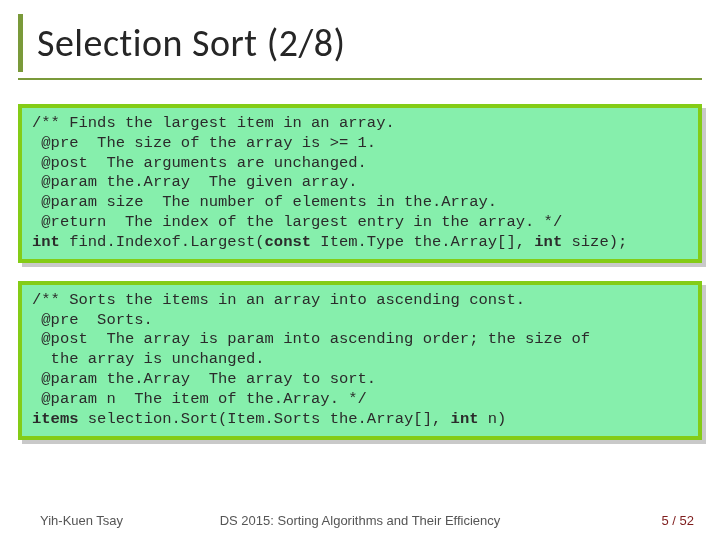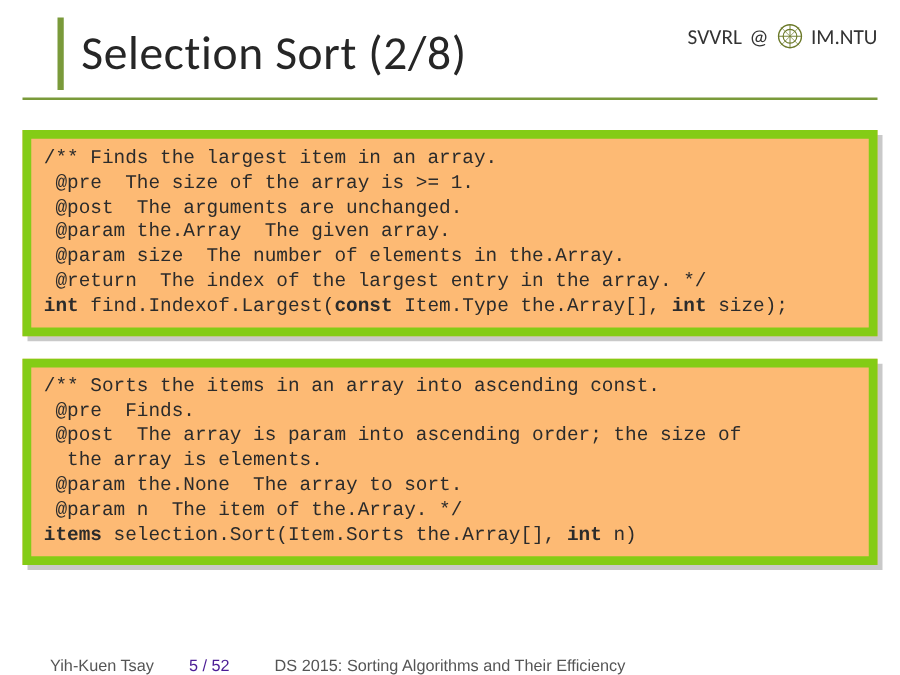--- a/index.html
+++ b/index.html
@@ -14,21 +14,20 @@
   .header-row {
     display: flex;
     align-items: flex-start;
     padding: 10px 18px 0 18px;
   }
   .title-wrap {
     flex: 1;
     border-left: 5px solid #7a9a3a;
     padding: 6px 0 6px 14px;
     margin-top: 4px;
-    margin-left: 28px;
   }
   .title {
     font-family: Calibri, "Segoe UI", Arial, sans-serif;
     font-size: 38px;
     font-weight: 400;
     color: #262626;
     letter-spacing: 0.5px;
   }
   .header-right {
     display: flex;
@@ -48,90 +47,76 @@
   }
   .divider {
     height: 2px;
     background: #7a9a3a;
     margin: 6px 18px 0 18px;
   }
   .code-area {
     padding: 24px 18px 0 18px;
   }
   .code-block {
-    border: 7px solid #84cc16;
+    border: 4px solid #84cc16;
     box-shadow: 4px 4px 0 #c9c9c9;
     padding: 6px 10px;
     font-family: "Courier New", Courier, monospace;
     font-size: 15.5px;
     line-height: 1.28;
     color: #2b2b2b;
-    background: #fdba74;
+    background: #86efac;
     margin-bottom: 18px;
     white-space: pre;
   }
   .code-block b { font-weight: bold; }
   .footer {
     position: absolute;
-    bottom: 0;
+    bottom: 12px;
     left: 0;
     right: 0;
     display: flex;
+    justify-content: space-between;
     padding: 0 26px 0 40px;
     font-size: 13px;
     color: #555;
     font-family: Arial, sans-serif;
   }
   .footer-center {
     position: absolute;
     left: 50%;
     transform: translateX(-50%);
   }
-  .footer-right { color: #4c1d95; margin-left: 28px; }
+  .footer-right { color: #7f1d1d; margin-left: 28px; }
 </style>
 </head>
 <body>
 
 <div class="header-row">
   <div class="title-wrap">
     <div class="title">Selection Sort (2/8)</div>
-  </div>
-  <div class="header-right">
-    <span>SVVRL</span>
-    <span>@</span>
-    <span class="logo">
-      <svg viewBox="0 0 24 24" width="22" height="22">
-        <circle cx="12" cy="12" r="10" fill="none" stroke="#6c7a2a" stroke-width="1.2"></circle>
-        <circle cx="12" cy="12" r="6" fill="none" stroke="#6c7a2a" stroke-width="1"></circle>
-        <line x1="12" y1="2" x2="12" y2="22" stroke="#6c7a2a" stroke-width="0.8"></line>
-        <line x1="2" y1="12" x2="22" y2="12" stroke="#6c7a2a" stroke-width="0.8"></line>
-        <line x1="4" y1="4" x2="20" y2="20" stroke="#6c7a2a" stroke-width="0.6"></line>
-        <line x1="20" y1="4" x2="4" y2="20" stroke="#6c7a2a" stroke-width="0.6"></line>
-      </svg>
-    </span>
-    <span>IM.NTU</span>
   </div>
 </div>
 <div class="divider"></div>
 
 <div class="code-area">
 
   <div class="code-block"><span>/** Finds the largest item in an array.</span>
 <span> @pre  The size of the array is &gt;= 1.</span>
 <span> @post  The arguments are unchanged.</span>
 <span> @param the.Array  The given array.</span>
 <span> @param size  The number of elements in the.Array.</span>
 <span> @return  The index of the largest entry in the array. */</span>
 <b>int</b><span> find.Indexof.Largest(</span><b>const</b><span> Item.Type the.Array[], </span><b>int</b><span> size);</span></div>
 
   <div class="code-block"><span>/** Sorts the items in an array into ascending const.</span>
-<span> @pre  Finds.</span>
+<span> @pre  Sorts.</span>
 <span> @post  The array is param into ascending order; the size of</span>
-<span>  the array is elements.</span>
-<span> @param the.None  The array to sort.</span>
+<span>  the array is unchanged.</span>
+<span> @param the.Array  The array to sort.</span>
 <span> @param n  The item of the.Array. */</span>
 <b>items</b><span> selection.Sort(Item.Sorts the.Array[], </span><b>int</b><span> n)</span></div>
 
 </div>
 
 <div class="footer">
   <span>Yih-Kuen Tsay</span>
   <span class="footer-center">DS 2015: Sorting Algorithms and Their Efficiency</span>
   <span class="footer-right">5 / 52</span>
 </div>

